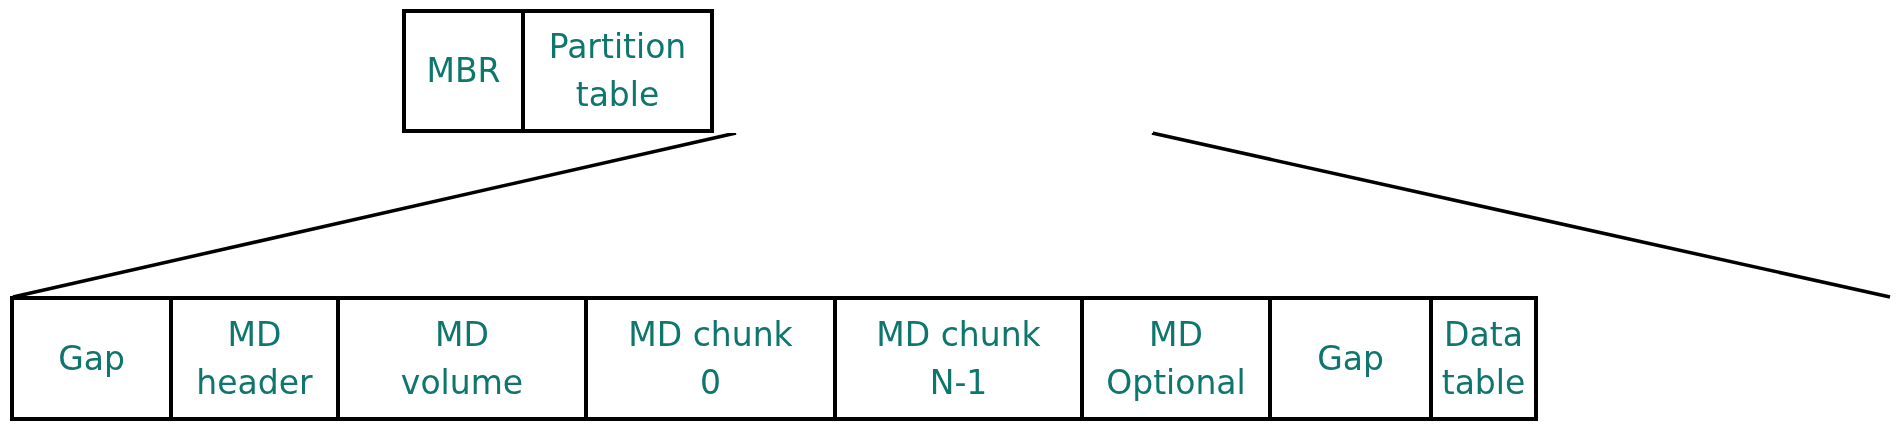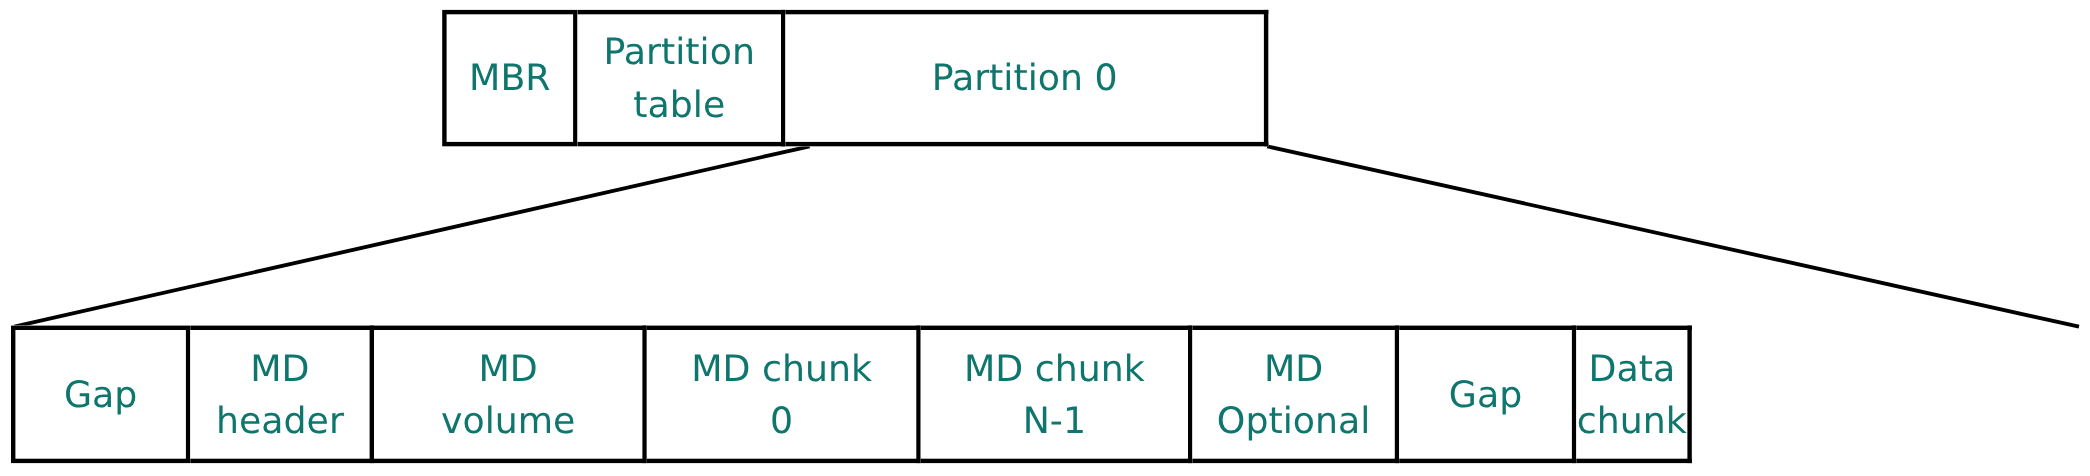--- a/index.html
+++ b/index.html
@@ -87,23 +87,20 @@
   </svg>
 
   <div class="row top-row">
     <div class="cell c-mbr">
       <span>MBR</span>
     </div>
     <div class="cell c-ptable">
       <span>Partition
 table</span>
     </div>
-    <div class="cell c-p0">
-      <span>Partition 0</span>
-    </div>
   </div>
 
   <div class="row bottom-row">
     <div class="cell c-gap1">
       <span>Gap</span>
     </div>
     <div class="cell c-mdheader">
       <span>MD
 header</span>
     </div>
@@ -120,17 +117,17 @@
 N-1</span>
     </div>
     <div class="cell c-mdoptional">
       <span>MD
 Optional</span>
     </div>
     <div class="cell c-gap2">
       <span>Gap</span>
     </div>
     <div class="cell c-dataarea">
-      <span>Data chunk</span>
+      <span>Data table</span>
     </div>
   </div>
 
 </div>
 
 </body></html>

